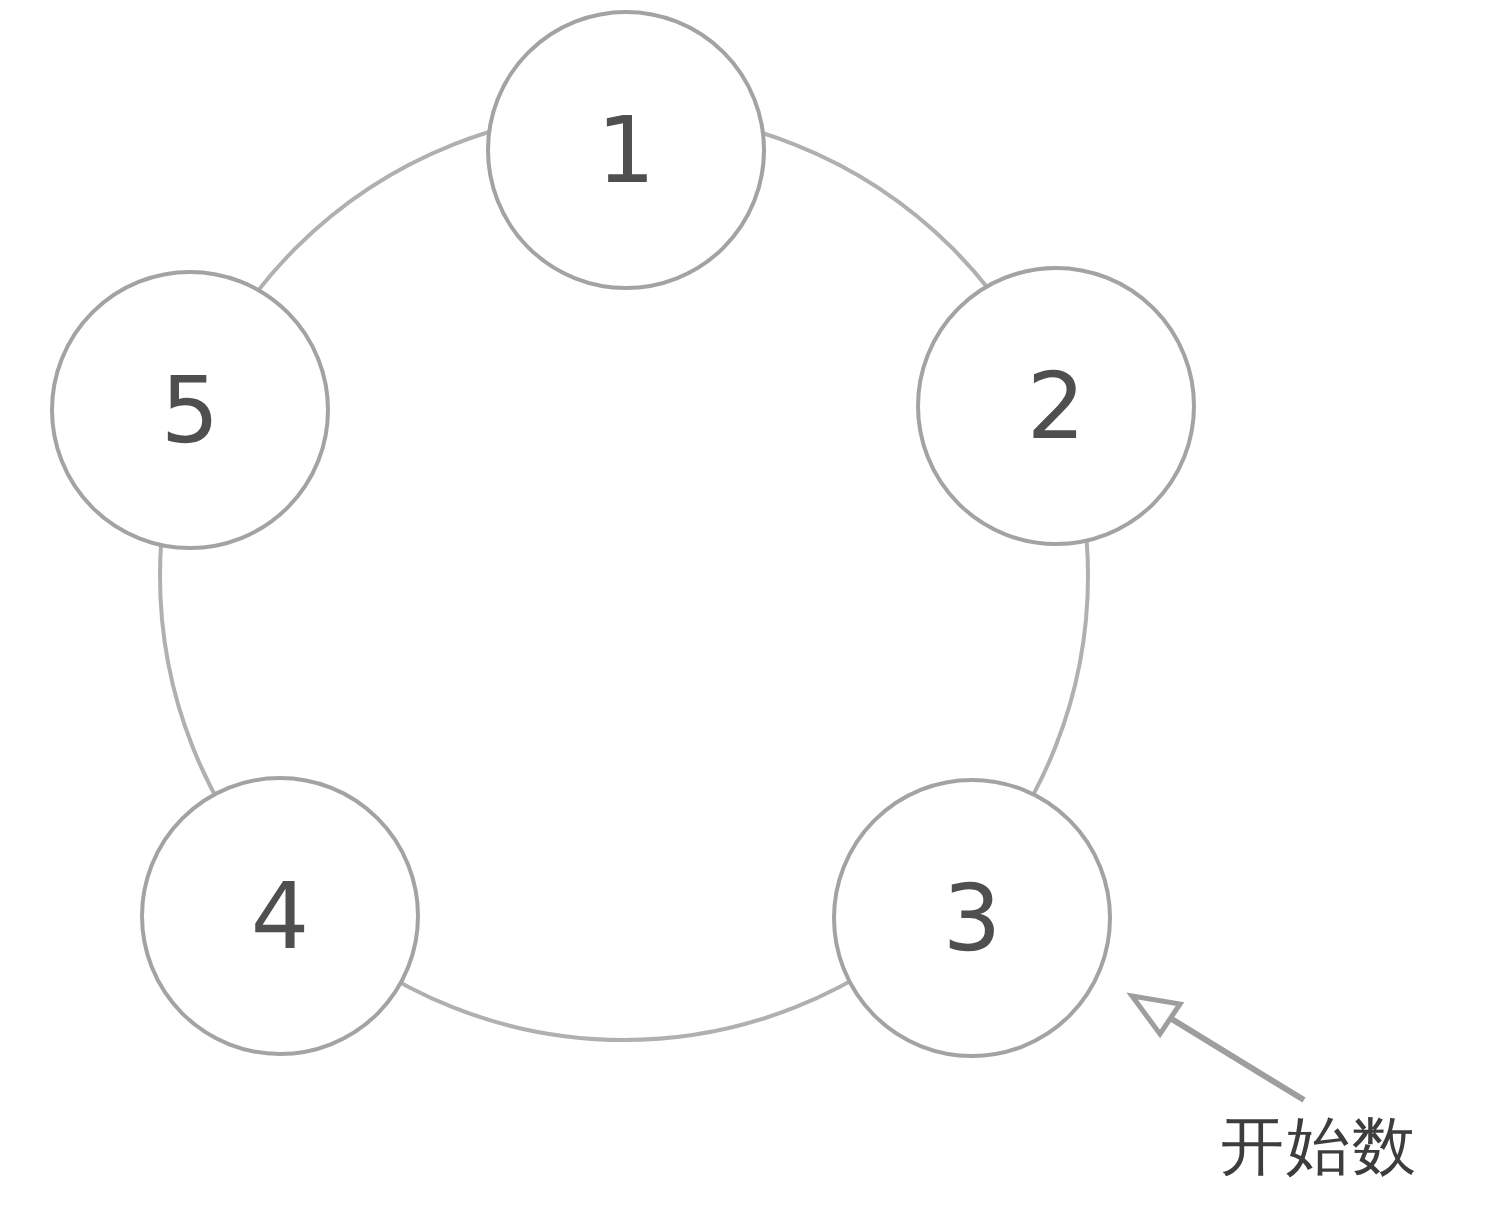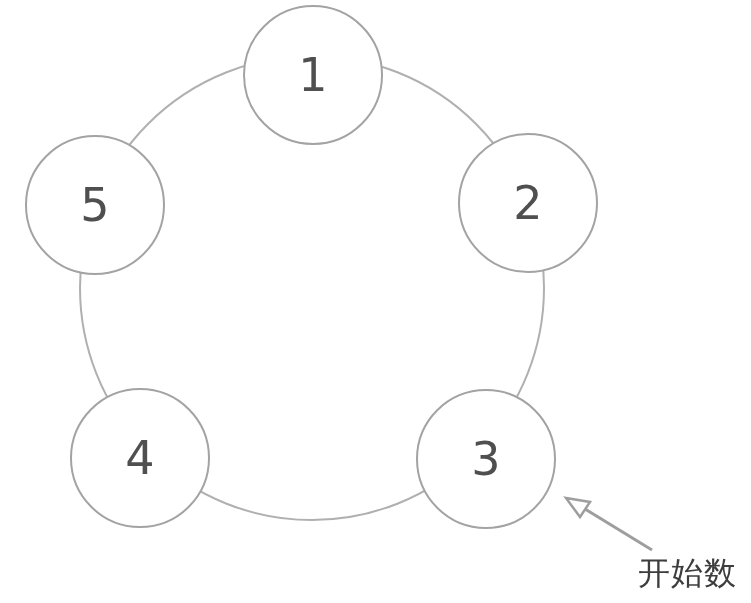--- a/index.html
+++ b/index.html
@@ -40,21 +40,21 @@
     line-height: 1;
     user-select: none;
   }
   .node-1 { left: 243px; top: 5px; }
   .node-2 { left: 458px; top: 133px; }
   .node-3 { left: 416px; top: 389px; }
   .node-4 { left: 70px;  top: 388px; }
   .node-5 { left: 25px;  top: 135px; }
   .annotation-label {
     position: absolute;
-    left: 638px;
+    left: 610px;
     top: 552px;
     font-size: 32px;
     color: #3d3d3d;
     white-space: nowrap;
     letter-spacing: 1px;
   }
 </style>
 </head>
 <body>
 

